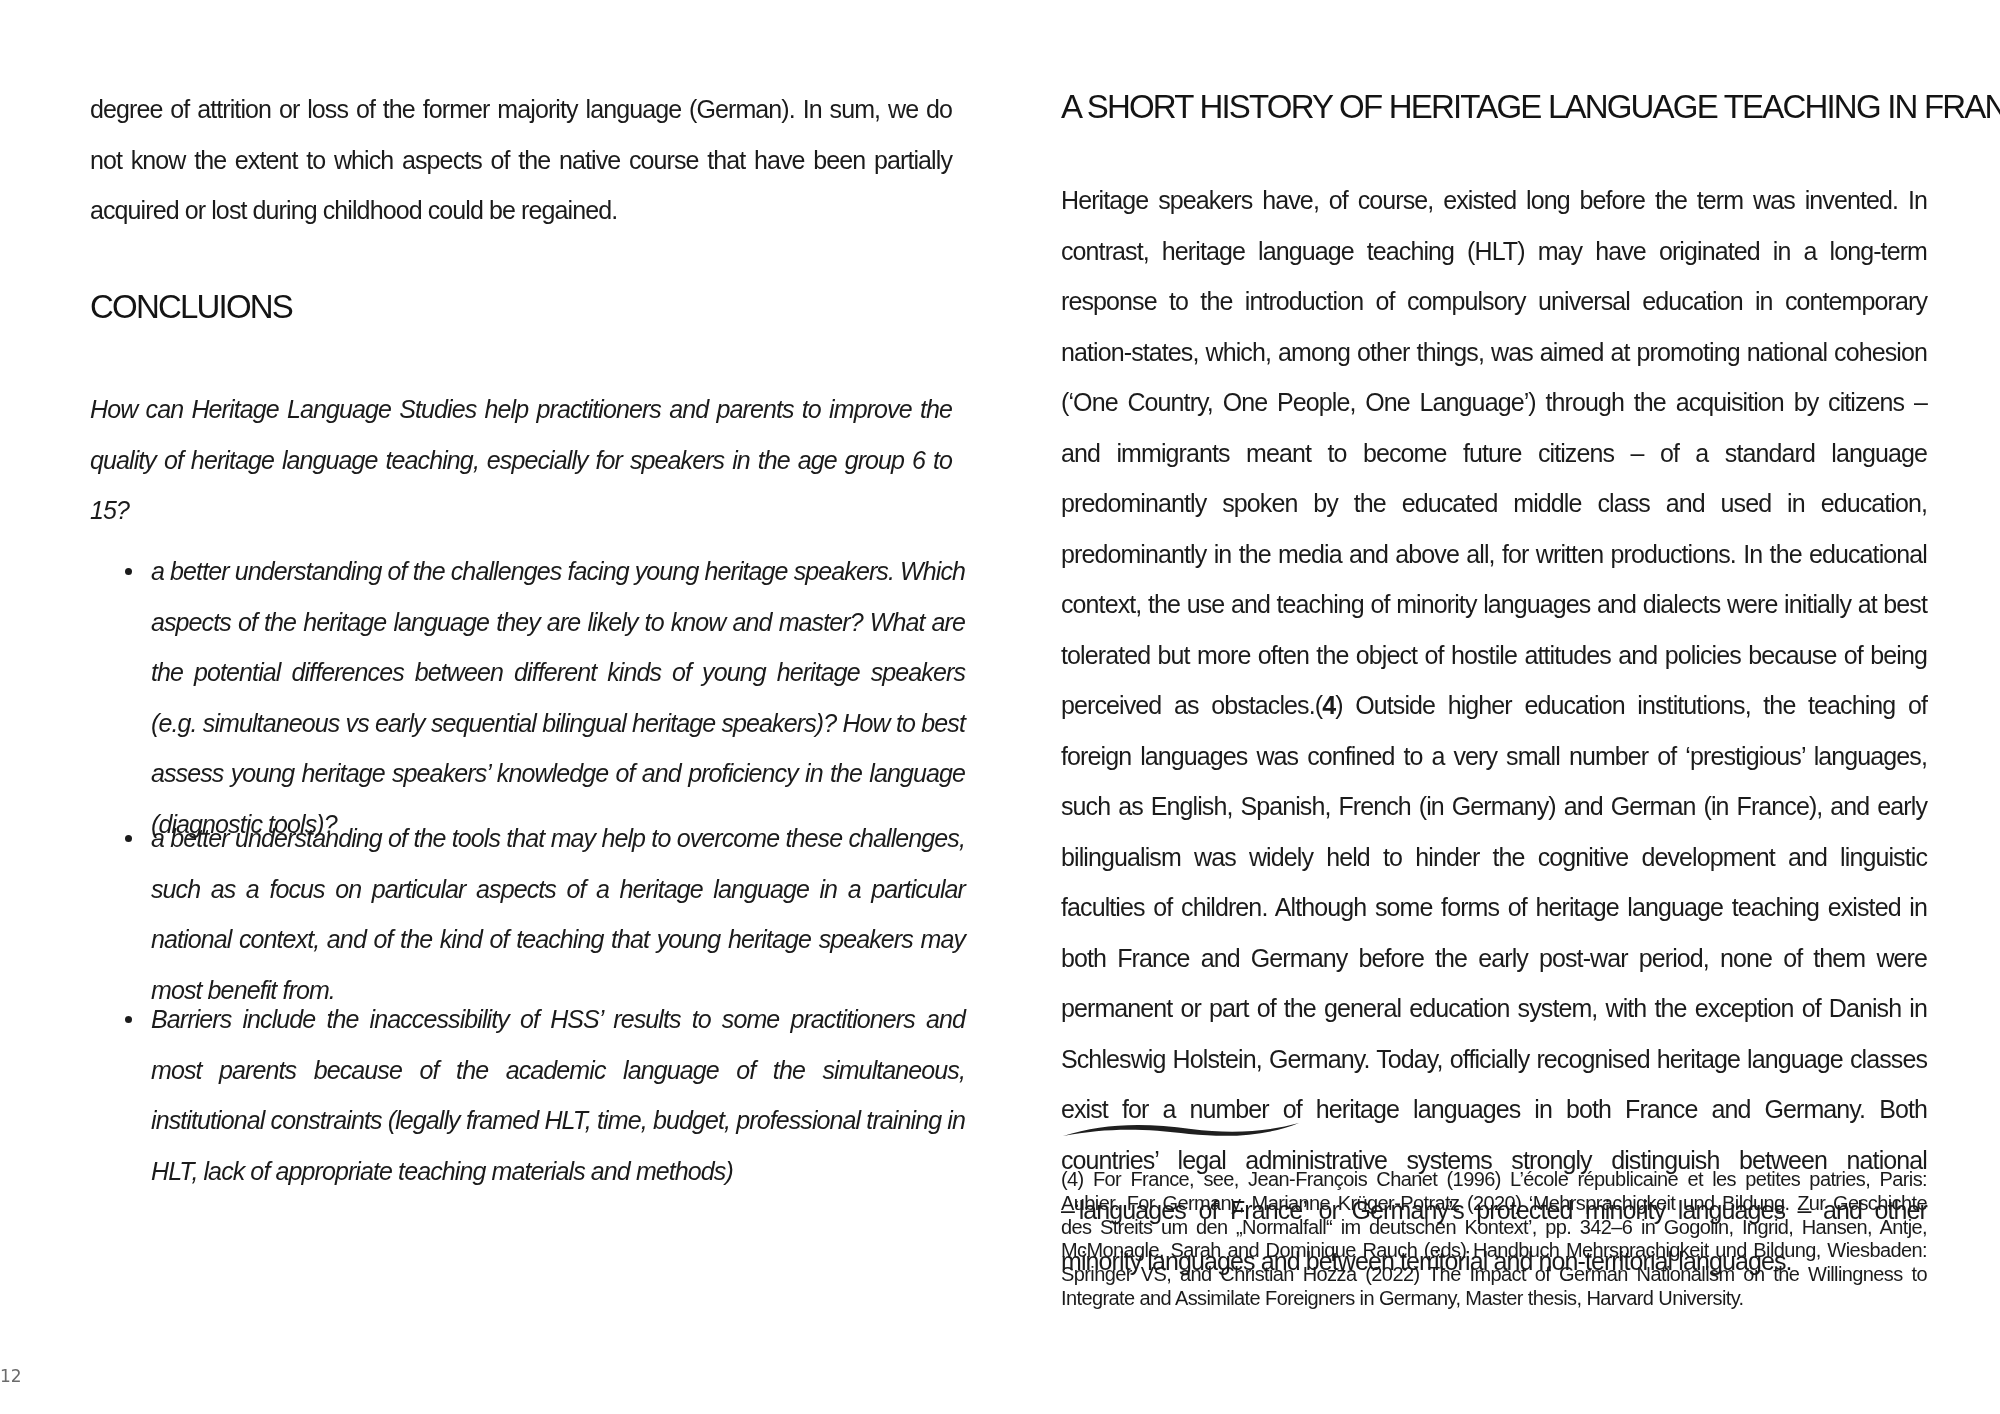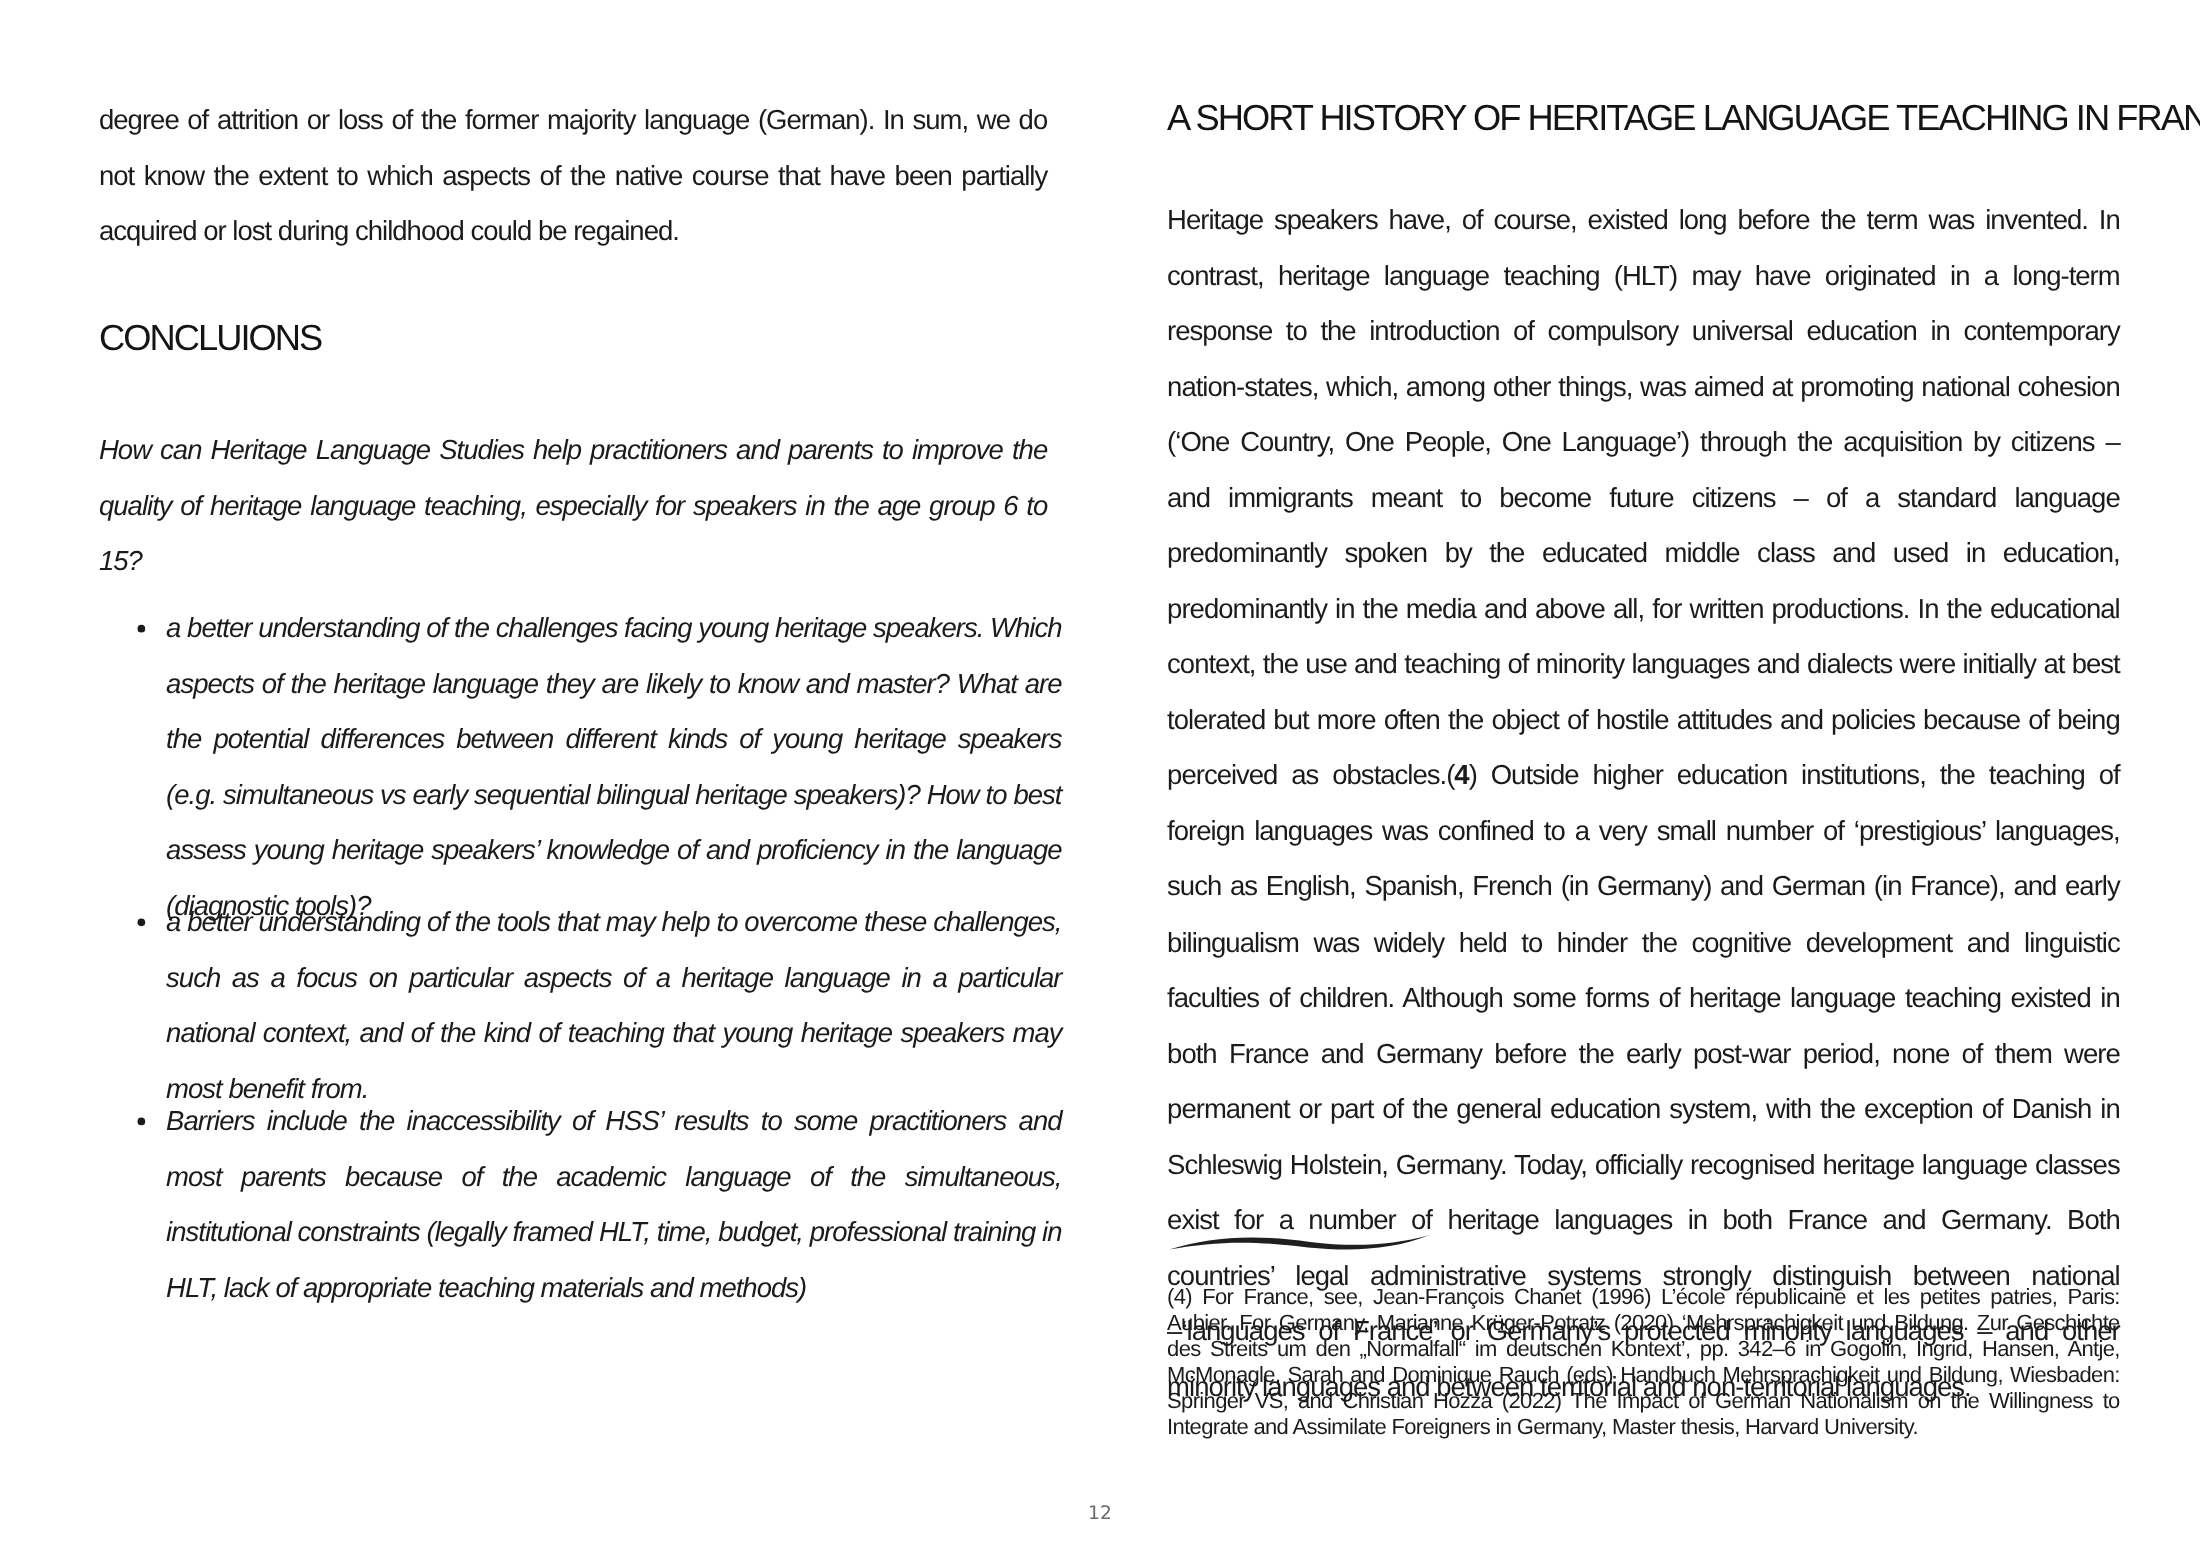--- a/index.html
+++ b/index.html
@@ -41,21 +41,21 @@
     .p-hist { position: absolute; top: 175px; left: 0; width: 866px; }
     .fn-ref { font-weight: bold; }
     .swash { position: absolute; left: 0; top: 1120px; width: 240px; height: 20px; }
     .footnote {
       position: absolute; top: 1168px; left: 0; width: 866px; margin: 0;
       font-family: "Liberation Sans Narrow", "Liberation Sans", sans-serif;
       font-size: 20px; line-height: 23.8px; text-align: justify; letter-spacing: -0.6px;
       color: #1b1b1b;
     }
     .page-number {
-      position: absolute; top: 1366px; left: 0; width: 2000px; text-align: center;
+      position: absolute; top: 1366px; left: 0; width: 2000px; text-align: left;
       font-family: "DejaVu Sans", sans-serif; font-size: 17px; color: #6b6b6b;
     }
   </style>
 </head>
 <body>
 
 <div class="page">
 
   <div class="col col-left">
     <p class="body-text p-intro">degree of attrition or loss of the former majority language (German). In sum, we do not know the extent to which aspects of the native course that have been partially acquired or lost during childhood could be regained.</p>

